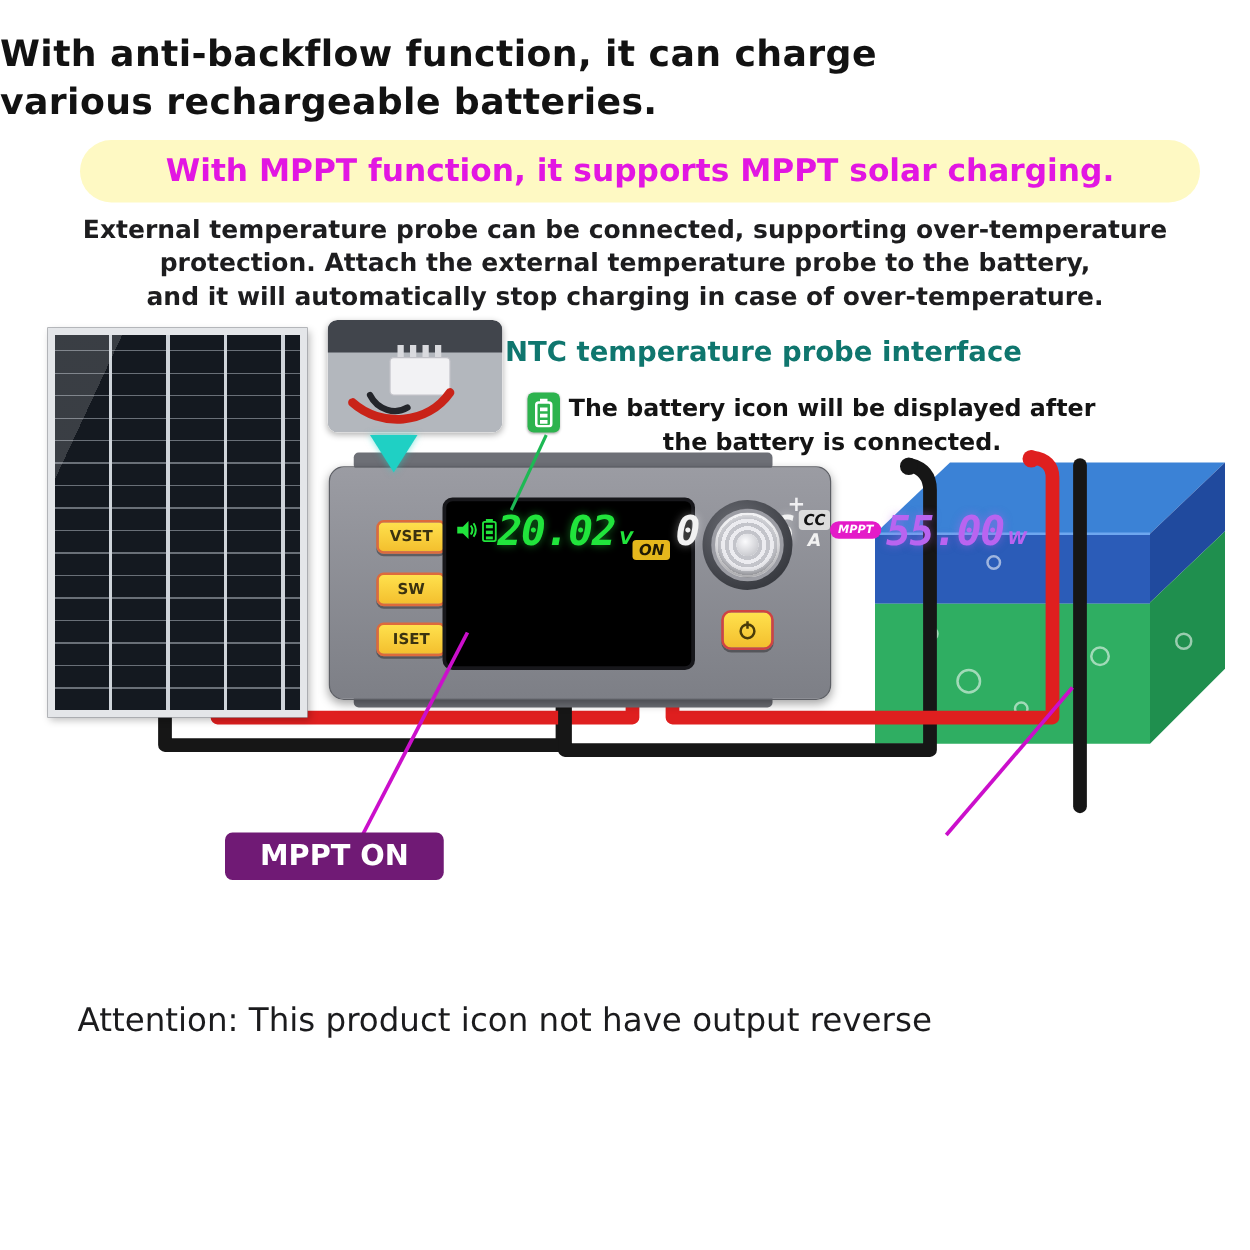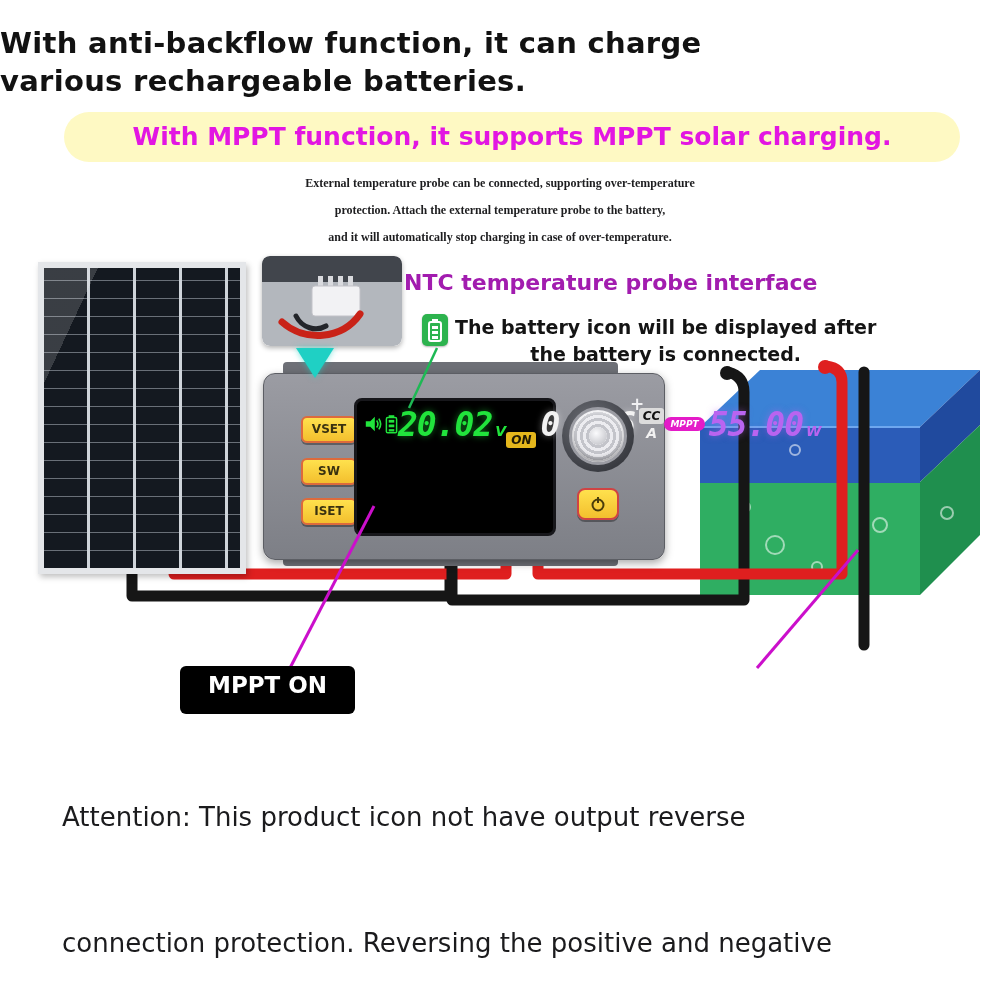--- a/index.html
+++ b/index.html
@@ -5,40 +5,40 @@
   html,body{margin:0;padding:0;background:#fff;}
   .page{position:relative;width:1000px;height:1000px;background:#fff;overflow:hidden;
         font-family:"DejaVu Sans",sans-serif;color:#161616;}
   .abs{position:absolute;}
 
   
   .title{top:24px;left:0;width:1000px;font-size:29px;font-weight:bold;
          line-height:38px;color:#121212;letter-spacing:.3px;}
   .banner{top:112px;left:64px;width:896px;height:50px;border-radius:25px;background:#fef9c3;
           text-align:center;line-height:50px;font-size:25px;font-weight:bold;color:#e216e2;}
-  .intro{top:170px;left:0;width:1000px;text-align:center;font-size:12px;font-weight:bold;
-         line-height:27px;color:#1d1d1f;font-family:Liberation Serif, serif;}
+  .intro{top:170px;left:0;width:1000px;text-align:center;font-size:20px;font-weight:bold;
+         line-height:27px;color:#1d1d1f;}
 
   
   .solar-panel{left:38px;top:262px;width:196px;height:300px;z-index:10;
      background:
        linear-gradient(115deg, rgba(255,255,255,.16) 0 16%, rgba(255,255,255,0) 16%),
        repeating-linear-gradient(90deg, rgba(0,0,0,0) 0 43px, #cfd4da 43px 46px),
        repeating-linear-gradient(0deg, rgba(0,0,0,0) 0 17px, rgba(190,197,206,.5) 17px 18px),
        #141920;
      border:6px solid #e4e6e9;box-shadow:2px 3px 6px rgba(0,0,0,.25);}
 
   
   .connector-photo{left:262px;top:256px;width:140px;height:90px;z-index:12;border-radius:8px;overflow:hidden;
      box-shadow:0 2px 5px rgba(0,0,0,.3);}
   .cyan-arrow{left:296px;top:348px;width:0;height:0;z-index:12;
      border-left:19px solid transparent;border-right:19px solid transparent;
      border-top:30px solid #1fd0c4;filter:drop-shadow(0 0 3px rgba(31,208,196,.6));}
 
-  .ntc-label{left:404px;top:270px;font-size:22px;font-weight:bold;color:#a21caf;z-index:12;}
+  .ntc-label{left:404px;top:270px;font-size:22px;font-weight:bold;color:#0f766e;z-index:12;}
   .battery-note{left:422px;top:314px;z-index:12;display:flex;align-items:flex-start;}
   .note-icon{width:26px;height:32px;background:#2db34e;border-radius:5px;margin-right:7px;
      display:flex;align-items:center;justify-content:center;box-shadow:0 1px 2px rgba(0,0,0,.3);}
   .note-text{font-size:19px;font-weight:bold;line-height:27px;color:#141414;text-align:center;}
 
   
   .dev-tab{background:#6e7077;border-radius:4px;z-index:9;}
   .device{left:263px;top:373px;width:400px;height:185px;z-index:10;border-radius:12px;
      background:linear-gradient(#9b9ca3,#7d7f86);border:1px solid #5c5e64;
      box-shadow:0 3px 8px rgba(0,0,0,.35);}
@@ -73,21 +73,21 @@
      box-shadow:inset 0 2px 4px rgba(255,255,255,.7), inset 0 -3px 5px rgba(0,0,0,.35);
      display:flex;align-items:center;justify-content:center;}
   .knob-dome{width:18px;height:18px;border-radius:50%;
      background:radial-gradient(circle at 40% 35%, #fbfbfd, #b9bac0);}
   .knob-plus{position:absolute;left:366px;top:20px;color:#f0f0f2;font-size:17px;font-weight:bold;}
   .power-btn{position:absolute;left:313px;top:114px;width:42px;height:32px;border-radius:8px;
      background:linear-gradient(#ffe14d,#f3bf2e);border:2px solid #cf4343;box-sizing:border-box;
      display:flex;align-items:center;justify-content:center;box-shadow:0 2px 0 rgba(0,0,0,.35);}
 
   
-  .callout{height:48px;line-height:38px;border-radius:6px;background:#000000;color:#fff;
+  .callout{height:38px;line-height:38px;border-radius:6px;background:#701a75;color:#fff;
      font-size:23px;font-weight:bold;z-index:20;padding:0 28px;}
   .attention{left:62px;top:712px;width:915px;font-size:26px;line-height:42px;color:#1b1b1d;
      white-space:pre-wrap;z-index:5;}
   svg.layer{position:absolute;left:0;top:0;pointer-events:none;}
 </style>
 </head>
 <body>
 
 <div class="page">
 
@@ -226,20 +226,19 @@
   <svg class="layer" style="z-index:20;" width="1000" height="1000" viewBox="0 0 1000 1000">
     <line x1="437" y1="348" x2="409" y2="408" stroke="#1db954" stroke-width="2.5"></line>
     <line x1="290" y1="668" x2="374" y2="506" stroke="#cb0fcb" stroke-width="3"></line>
     <line x1="757" y1="668" x2="858" y2="550" stroke="#cb0fcb" stroke-width="3"></line>
   </svg>
 
   <div class="abs callout" style="left:180px;top:666px;">MPPT ON</div>
 
   <div class="abs attention">
     <div>Attention: This product icon not have output reverse</div>
-    <div>connection protection. Reversing the positive and negative</div>
     
     
     
     
   </div>
 
 </div>
 
 </body></html>

